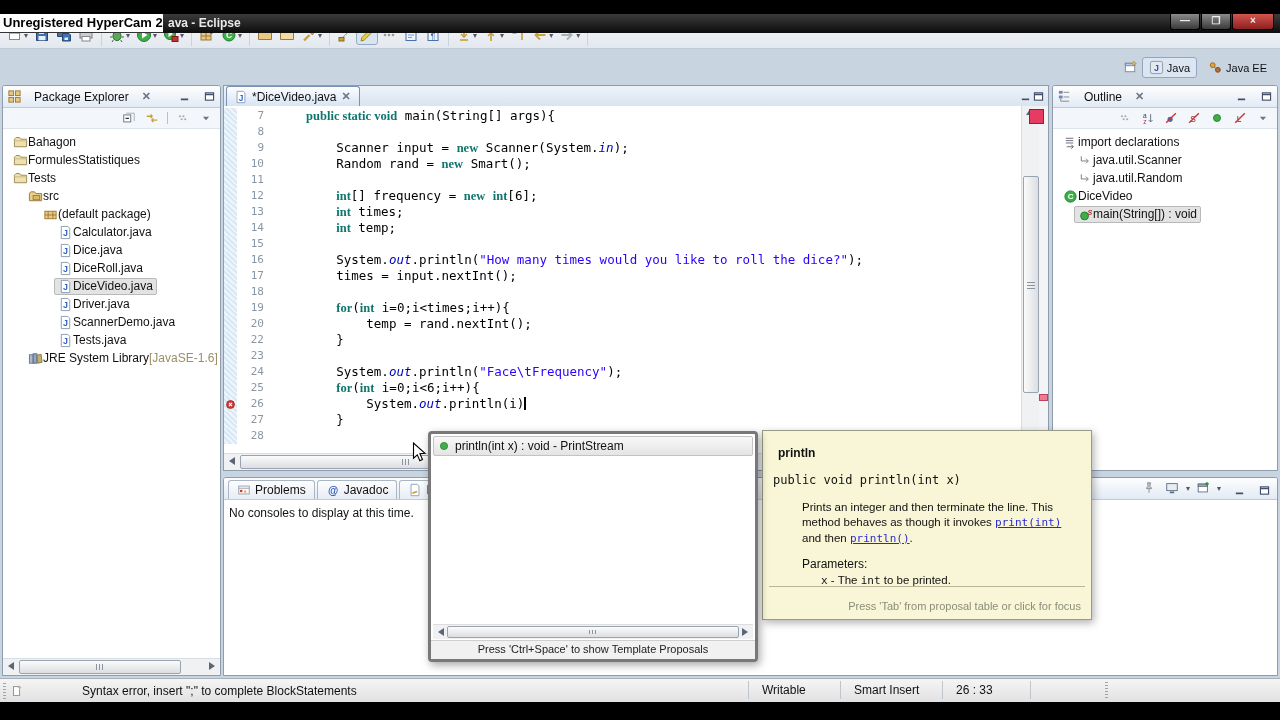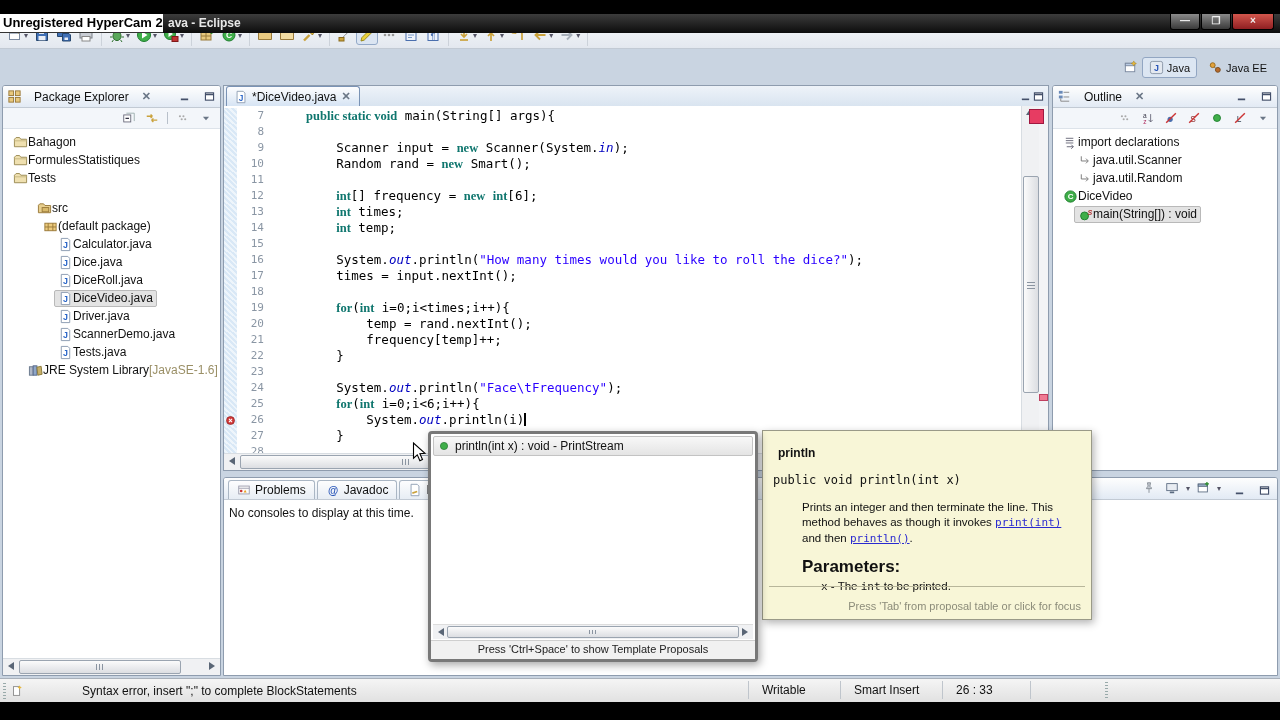--- a/index.html
+++ b/index.html
@@ -93,21 +93,21 @@
   .comp-item.sel{background:linear-gradient(#f8f8f8,#e4e4e4);border:1px solid #c3c3c3;border-radius:2px;}
   .comp-hscroll{position:absolute;left:2px;right:2px;bottom:20px;height:14px;background:#f0f1f3;border-top:1px solid #ddd;}
   .comp-footer{position:absolute;left:0;right:0;bottom:0;height:18px;background:#f1f1f1;border-top:1px solid #cfcfcf;
     font-size:11px;line-height:17px;text-align:center;color:#222;}
   .javadoc{left:762px;top:430px;width:330px;height:190px;background:#f8f6d7;border:1px solid #9a9a88;
     box-shadow:2px 3px 8px rgba(0,0,0,.3);z-index:19;box-sizing:border-box;}
   .jd-title{font-weight:bold;font-size:12px;padding:15px 0 0 15px;}
   .jd-sig{font-family:"DejaVu Sans Mono",monospace;font-size:12px;padding:13px 0 0 10px;}
   .jd-desc{font-size:11.5px;line-height:1.32;padding:13px 8px 0 39px;}
   .jd-link{font-family:"DejaVu Sans Mono",monospace;font-size:11px;color:#2a2ad0;text-decoration:underline;}
-  .jd-params{font-weight:bold;font-size:17px;padding:11px 0 0 39px;}
+  .jd-params{font-weight:normal;font-size:12px;padding:11px 0 0 39px;}
   .jd-param{font-size:11.5px;padding:3px 0 0 58px;}
   .jd-mono{font-family:"DejaVu Sans Mono",monospace;font-size:11px;}
   .jd-hr{position:absolute;left:6px;right:6px;bottom:32px;border-top:1px solid #b8b69a;}
   .jd-footer{position:absolute;right:10px;bottom:7px;font-size:11px;color:#8c8c7a;}
   
   .statusbar{left:0;top:678px;width:1280px;height:24px;background:linear-gradient(#f5f5f5,#e1e1e1);
     border-top:1px solid #a8b0ba;display:flex;align-items:center;box-sizing:border-box;}
   .sb-grip{width:3px;height:16px;margin-left:3px;
     background:repeating-linear-gradient(#9aa 0 1px,transparent 1px 3px);}
   .sb-msg{margin-left:58px;}
@@ -464,21 +464,21 @@
           <span class="tree-in">
             <span class="ico">
               <svg width="15" height="15" viewBox="0 0 16 16">
                 <path d="M1.5 12.5v-8l1.8-1.8h3.7l1.3 1.8h6.2v8z" fill="#efe0b0" stroke="#9a8a52"></path>
                 <path d="M1.5 6.2h13" stroke="#c8b882"></path>
               </svg>
             </span>
             <span>Tests</span>
           </span>
         </div>
-        <div class="tree-row" style="padding-left: 30px; margin-top: 12px;">
+        <div class="tree-row" style="padding-left: 21px;">
           <span class="tree-in">
             <span class="ico">
               <svg width="15" height="15" viewBox="0 0 16 16">
                 <path d="M1.5 12.5v-8l1.5-1.5h4L8.5 4.8h6v7.7z" fill="#e8cf8e" stroke="#9a7a3a"></path>
                 <rect x="5.5" y="7" width="7" height="4.5" fill="#d9b96a" stroke="#9a7a3a"></rect>
               </svg>
             </span>
             <span>src</span>
           </span>
         </div>
@@ -680,25 +680,20 @@
           </div>
           <div class="cl">
             <span class="r-ann"></span>
             <span class="r-num">19</span>
             <span class="r-code"><span>        </span><span class="tk">for</span><span>(</span><span class="tk">int</span><span> i=0;i&lt;times;i++){</span></span>
           </div>
           <div class="cl">
             <span class="r-ann"></span>
             <span class="r-num">20</span>
             <span class="r-code"><span>            temp = rand.nextInt();</span></span>
-          </div>
-          <div class="cl">
-            <span class="r-ann"></span>
-            <span class="r-num">21</span>
-            <span class="r-code"><span>            frequency[temp]++;</span></span>
           </div>
           <div class="cl">
             <span class="r-ann"></span>
             <span class="r-num">22</span>
             <span class="r-code"><span>        }</span></span>
           </div>
           <div class="cl">
             <span class="r-ann"></span>
             <span class="r-num">23</span>
             <span class="r-code"></span>

